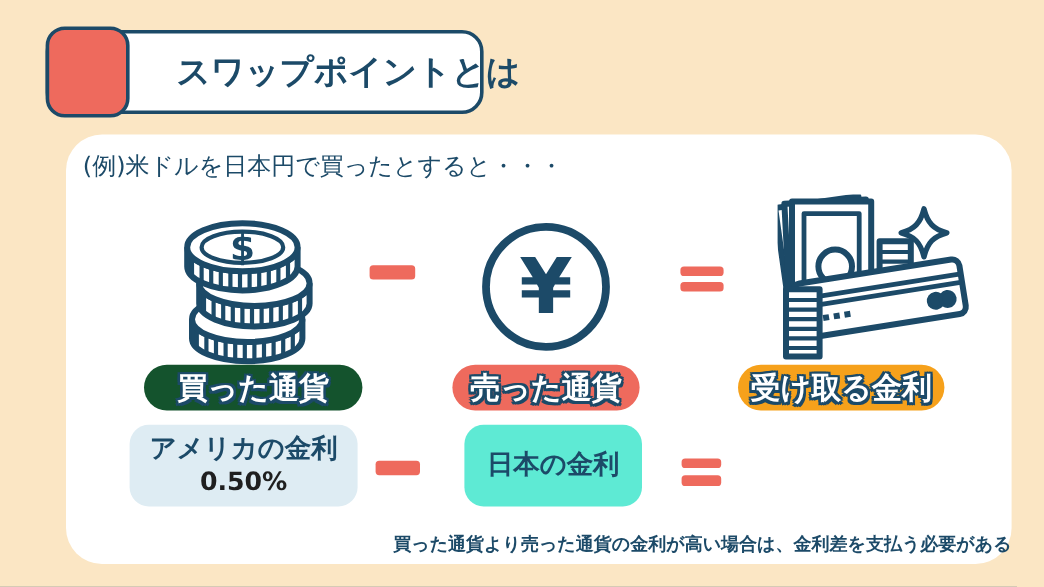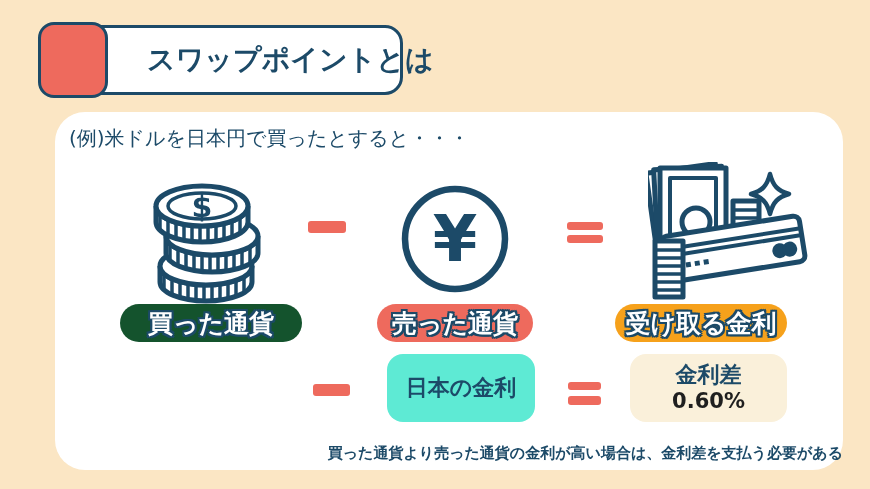--- a/index.html
+++ b/index.html
@@ -174,28 +174,28 @@
         <path d="M7,88H35M7,96H35M7,104H35M7,112H35M7,120H35M7,128H35" fill="none" stroke-width="3.5"></path>
 
         <path d="M122,12 C125,24 130,29 141,32 C130,35 125,40 122,52 C119,40 114,35 103,32 C114,29 119,24 122,12 Z" stroke-width="4.5"></path>
       </g>
     </svg>
 
     <div class="badge badge-buy">買った通貨</div>
     <div class="badge badge-receive">受け取る金利</div>
     <div class="badge badge-sell">売った通貨</div>
 
+    <div class="rate-box rate-us">
+      <div class="rate-label">アメリカの金利</div>
+      <div class="rate-value">0.50%</div>
+    </div>
     <div class="op op-minus-2"></div>
     <div class="rate-box rate-jp">
       <div class="rate-label">日本の金利</div>
     </div>
     <div class="op op-eq-2a"></div>
     <div class="op op-eq-2b"></div>
-    <div class="rate-box rate-diff">
-      <div class="rate-label">金利差</div>
-      <div class="rate-value">0.60%</div>
-    </div>
 
     <div class="note">買った通貨より売った通貨の金利が高い場合は、金利差を支払う必要がある</div>
   </div>
 
 
 </div>
 
 </body></html>

